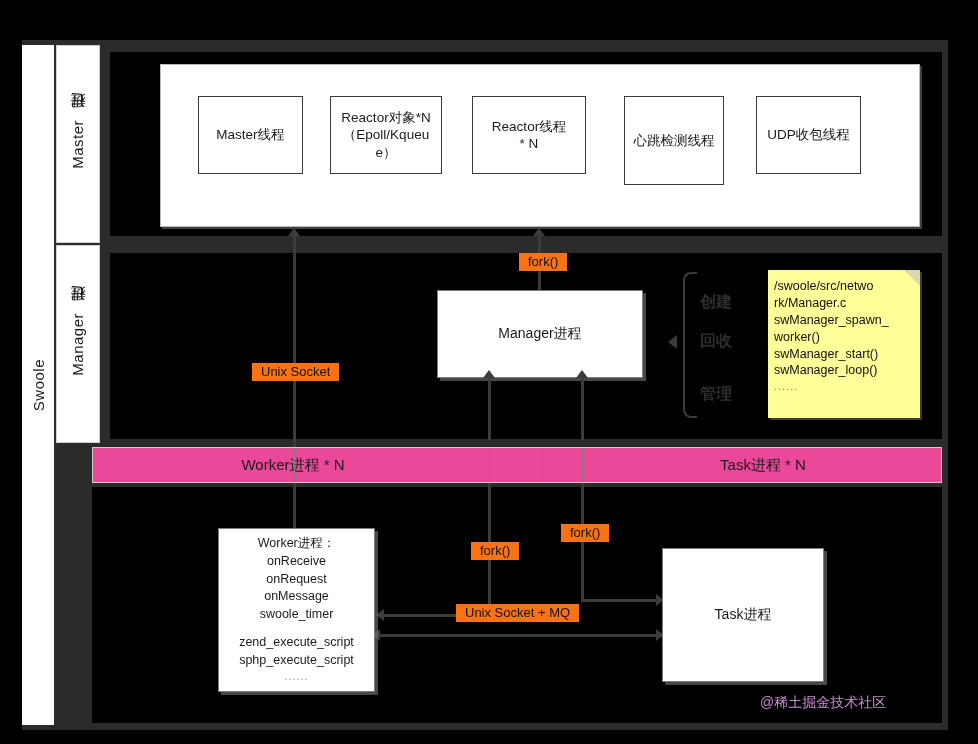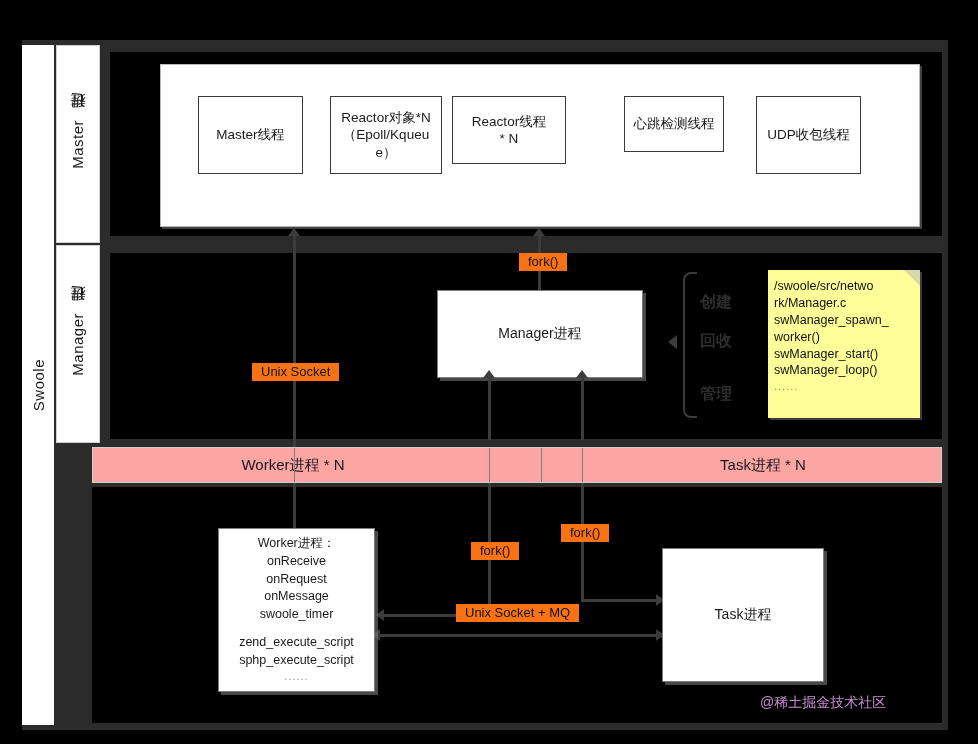--- a/index.html
+++ b/index.html
@@ -38,40 +38,40 @@
   .node{position:absolute;background:#fff;border:1.6px solid #3a3a3a;
         box-sizing:border-box;display:flex;align-items:center;
         justify-content:center;text-align:center;color:#1a1a1a;
         font-size:13.5px;line-height:1.28;padding:4px 6px;}
   .node.shadowed{border:1px solid #7d7d7d;
         box-shadow:3px 3px 0 0 rgba(120,120,120,.6);}
 
   
   .n-master-thread{left:198px;top:96px;width:105px;height:78px;}
   .n-reactor-obj{left:330px;top:96px;width:112px;height:78px;}
-  .n-reactor-th{left:452px;top:96px;width:114px;height:68px;align-items:center;}
-  .n-heartbeat{left:624px;top:96px;width:100px;height:56px;}
+  .n-reactor-th{left:472px;top:96px;width:114px;height:78px;align-items:center;}
+  .n-heartbeat{left:624px;top:96px;width:100px;height:89px;}
   .n-udp{left:756px;top:96px;width:105px;height:78px;}
 
   
   .n-manager{left:437px;top:290px;width:206px;height:88px;font-size:14px;}
 
   
   .n-worker{left:218px;top:528px;width:157px;height:164px;
             flex-direction:column;justify-content:center;font-size:12.5px;
             line-height:1.42;}
   .n-task{left:662px;top:548px;width:162px;height:134px;font-size:14px;}
 
   .node .ln{display:block;white-space:nowrap;}
   .node .gap{height:10px;}
   .node .dots{color:#8c8c8c;font-size:11px;letter-spacing:1px;}
 
   
   .band{position:absolute;left:92px;top:447px;width:850px;height:36px;
-        background:#fca5a5;border:1px solid #cdcdcd;box-sizing:border-box;}
+        background:#ec4899;border:1px solid #cdcdcd;box-sizing:border-box;}
   .band .cell{position:absolute;top:0;height:100%;
               display:flex;align-items:center;justify-content:center;
               color:#1a1a1a;font-size:15px;white-space:nowrap;}
   .band .sep{position:absolute;top:0;height:100%;width:1px;background:#7e7e7e;}
 
   
   .ln-v{position:absolute;width:3px;background:#3c3c3c;}
   .ln-h{position:absolute;height:3px;background:#3c3c3c;}
 
   .arrow-up{position:absolute;width:0;height:0;

